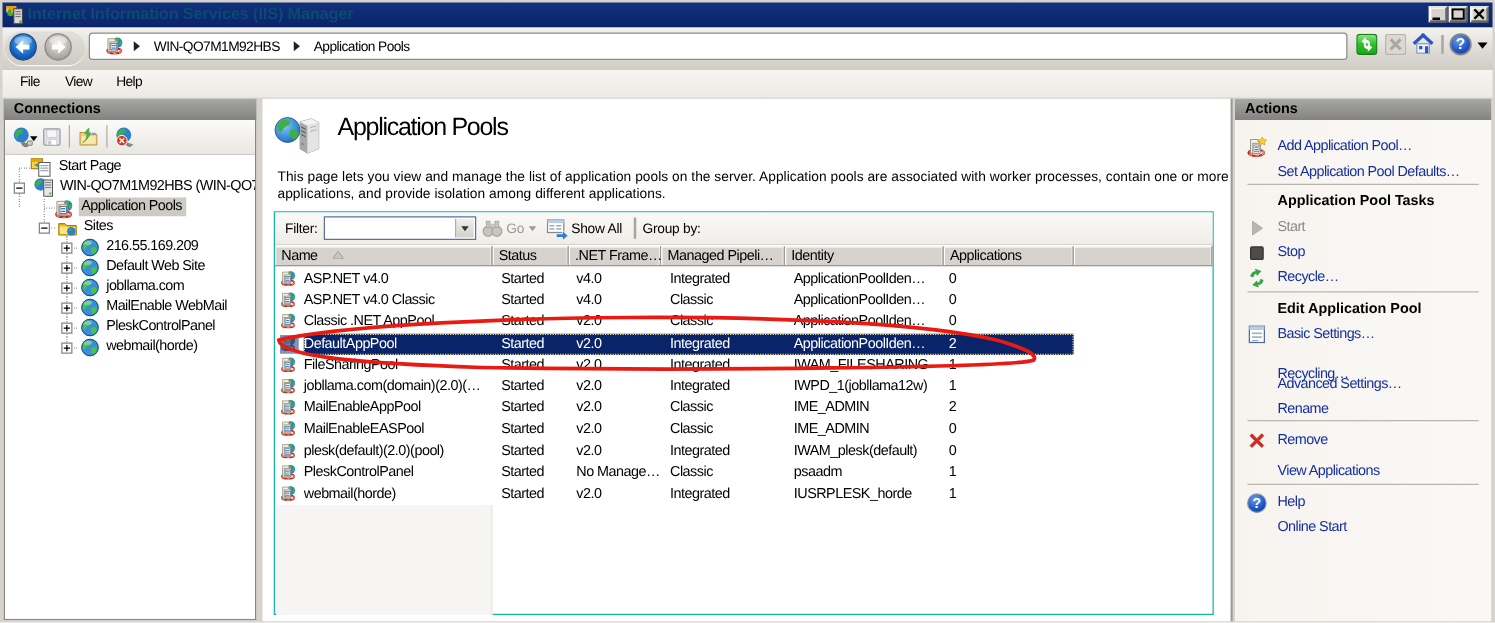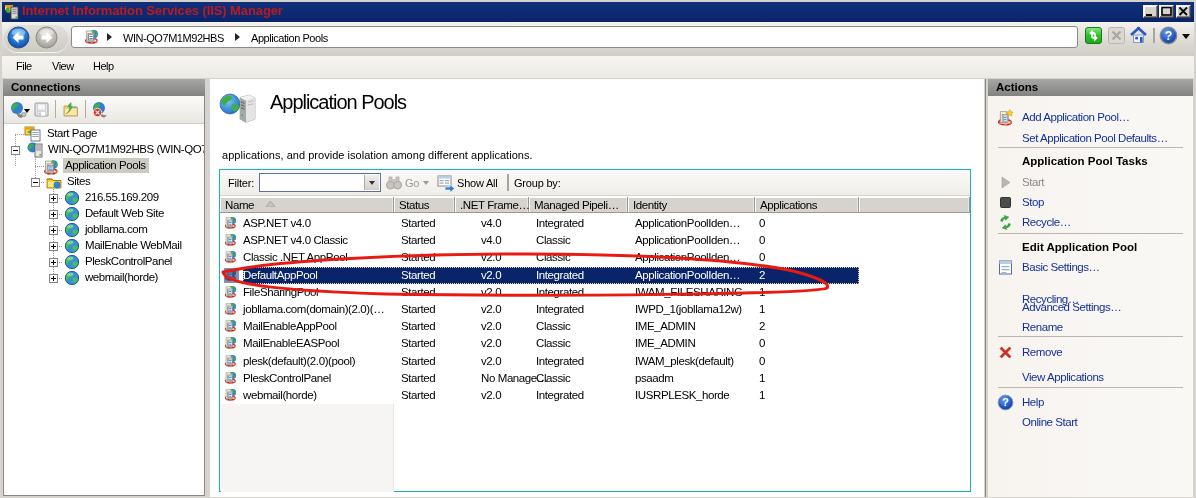--- a/index.html
+++ b/index.html
@@ -1,21 +1,21 @@
 <!DOCTYPE html>
 <html><head>
 <meta charset="utf-8">
 <style>
 * { margin:0; padding:0; box-sizing:border-box; }
 html,body { width:1196px; height:498px; overflow:hidden; }
 body { font-family:"Liberation Sans", sans-serif; background:#d6d3ce; position:relative; }
 .abs { position:absolute; }
 
 #titlebar { left:2px; top:2px; width:1192px; height:20px; background:linear-gradient(#11307c,#0a246a); }
-#titletext { left:22px; top:3px; color:#b91c1c; font-size:13px; font-weight:bold; letter-spacing:-0.1px; }
+#titletext { left:22px; top:3px; color:#0c4a6e; font-size:13px; font-weight:bold; letter-spacing:-0.1px; }
 .winbtn { top:5px; width:15px; height:13px; background:#d6d3ce; border:1px solid #404040; border-top-color:#f5f4f1; border-left-color:#f5f4f1; box-shadow:inset -1px -1px 0 #808080, inset 1px 1px 0 #fff; }
 
 #navbar { left:2px; top:22px; width:1192px; height:34px; background:linear-gradient(#f4f3f0,#dcd9d3 60%,#d0cdc6); }
 #navpill { left:4px; top:25px; width:64px; height:27px; border-radius:14px; background:linear-gradient(#e2e0db,#cdcac3); box-shadow:0 1px 0 #f8f7f5; }
 #addrbar { left:71px; top:26px; width:1007px; height:22px; background:#fff; border:1px solid #8b8b8b; border-radius:3px; }
 .crumb { top:32px; font-size:11px; letter-spacing:-0.45px; color:#000; }
 .crumbarrow { top:33px; width:0; height:0; border-left:5px solid #222; border-top:4px solid transparent; border-bottom:4px solid transparent; }
 
 #menubar { left:2px; top:56px; width:1192px; height:22px; background:linear-gradient(#f6f5f2,#eceae4); }
 .menuitem { top:60px; font-size:11px; letter-spacing:-0.5px; color:#000; }
@@ -40,21 +40,21 @@
 .comboarrow { top:1px; right:1px; width:15px; height:15px; background:linear-gradient(#f0efec,#d4d1ca); border-left:1px solid #b0ada6; }
 .comboarrow:after { content:""; position:absolute; left:4px; top:6px; border-top:4px solid #333; border-left:3.5px solid transparent; border-right:3.5px solid transparent; }
 
 #thead { left:0; top:27px; width:750px; height:16px; background:#d6d3ce; border-bottom:1px solid #9c9a94; }
 .hcell { top:0; height:15px; border-right:1px solid #9c9a94; box-shadow:inset 1px 1px 0 #fff, inset -1px 0 0 #e8e6e2; font-size:11.5px; letter-spacing:-0.4px; color:#000; }
 .hcell span { position:absolute; left:5px; top:2px; white-space:nowrap; }
 .trow { left:1px; width:638px; height:17px; font-size:11.5px; letter-spacing:-0.4px; color:#000; }
 .trow div { position:absolute; top:2px; white-space:nowrap; }
 .sel { color:#fff; }
 .selband { left:22px; top:0; width:616px; height:17px; background:#0a246a; outline:1px dotted #e8d898; outline-offset:-1px; }
-.c1 { left:22px; } .c2 { left:180px; } .c3 { left:240px;margin-left:20px; } .c4 { left:315px;text-align:right; } .c5 { left:414px; } .c6 { left:538px; }
+.c1 { left:22px; } .c2 { left:180px; } .c3 { left:240px; } .c4 { left:315px;text-align:right; } .c5 { left:414px; } .c6 { left:538px; }
 
 #actionpanel { left:988px; top:79px; width:205px; height:418px; background:linear-gradient(90deg,#f7f4f0,#faf8f5); }
 #actionhead { left:988px; top:79px; width:205px; }
 .aitem { left:34px; font-size:11.5px; letter-spacing:-0.45px; color:#15309e; white-space:nowrap; }
 .ahdr { left:34px; font-size:11.5px; font-weight:bold; color:#000; white-space:nowrap; }
 .asep { left:10px; width:185px; height:1px; background:#b9b6af; }
 .aicon { left:9px; width:16px; height:16px; }
 .gray { color:#8a8a88; }
 </style>
 </head>
@@ -207,20 +207,21 @@
       <path d="M2 5 Q5 2 8 3 Q10 4 8 6 Q5 7 4 9 Q3 11 2 9 Z" fill="#46c24e"></path>
       <path d="M9 8 Q13 7 14 10 Q13 13 10 13 Q8 11 9 8Z" fill="#46c24e"></path>
       <ellipse cx="6" cy="4.2" rx="3.6" ry="1.8" fill="#fff" opacity="0.3"></ellipse>
       <circle cx="8" cy="8" r="6.6" fill="none" stroke="#1b4f8a" stroke-width="0.8"></circle>
     </svg>
     <div class="treeitem abs" style="left:81px;top:146px;">webmail(horde)</div>
   </div>
 
 <div id="centerpanel" class="abs">
   <div id="ctitle" class="abs">Application Pools</div>
+  <div class="desc abs" style="top:57px;">This page lets you view and manage the list of application pools on the server. Application pools are associated with worker processes, contain one or more</div>
   <div class="desc abs" style="top:70px;">applications, and provide isolation among different applications.</div>
   <div id="listctl" class="abs">
     <div id="filterbar" class="abs">
       <div class="ftext abs" style="left:8px;">Filter:</div>
       <div id="filtercombo" class="abs">
           <div class="comboarrow abs"></div>
         </div>
       <div class="ftext abs" style="left:185px;color:#9a9a98;">Go</div>
       <div class="ftext abs" style="left:237px;">Show All</div>
       <div class="abs" style="left:287px;top:4px;width:2px;height:17px;background:#a8a59e;"></div>

